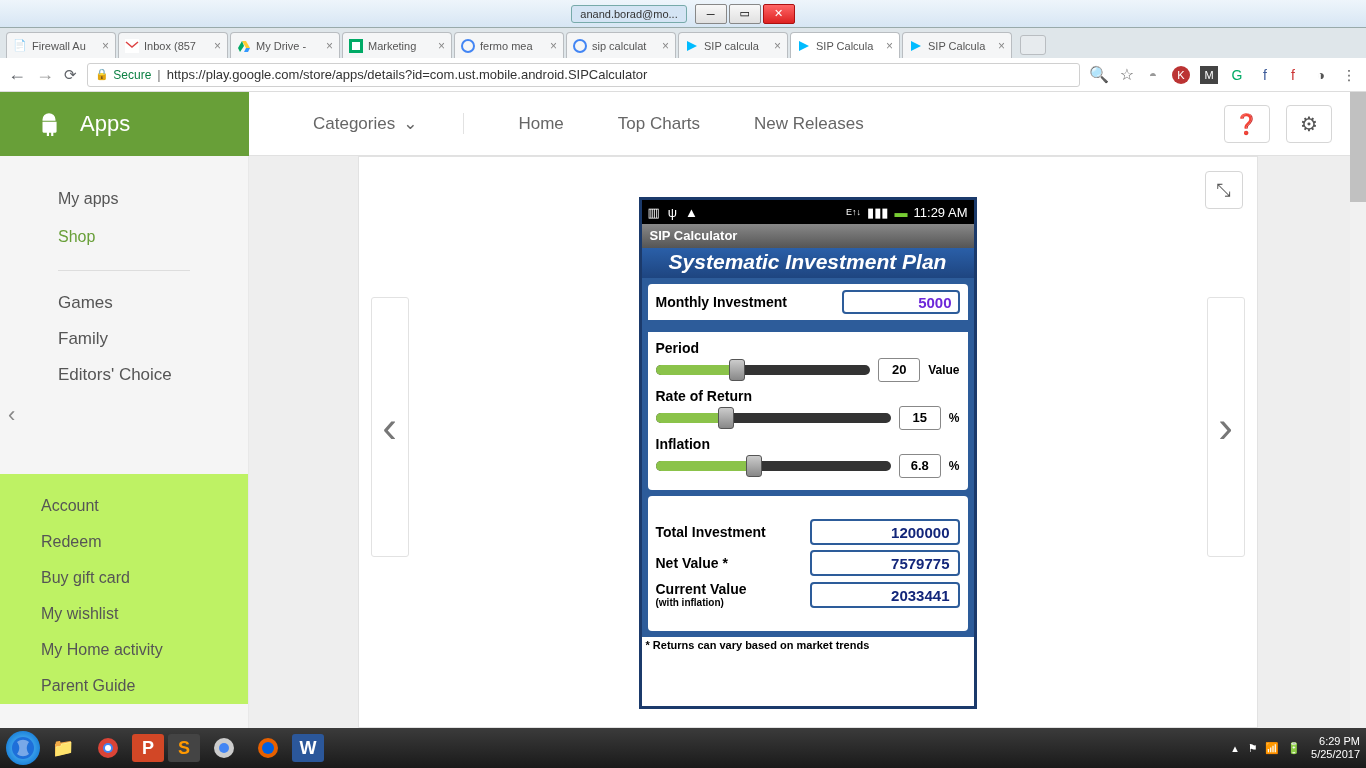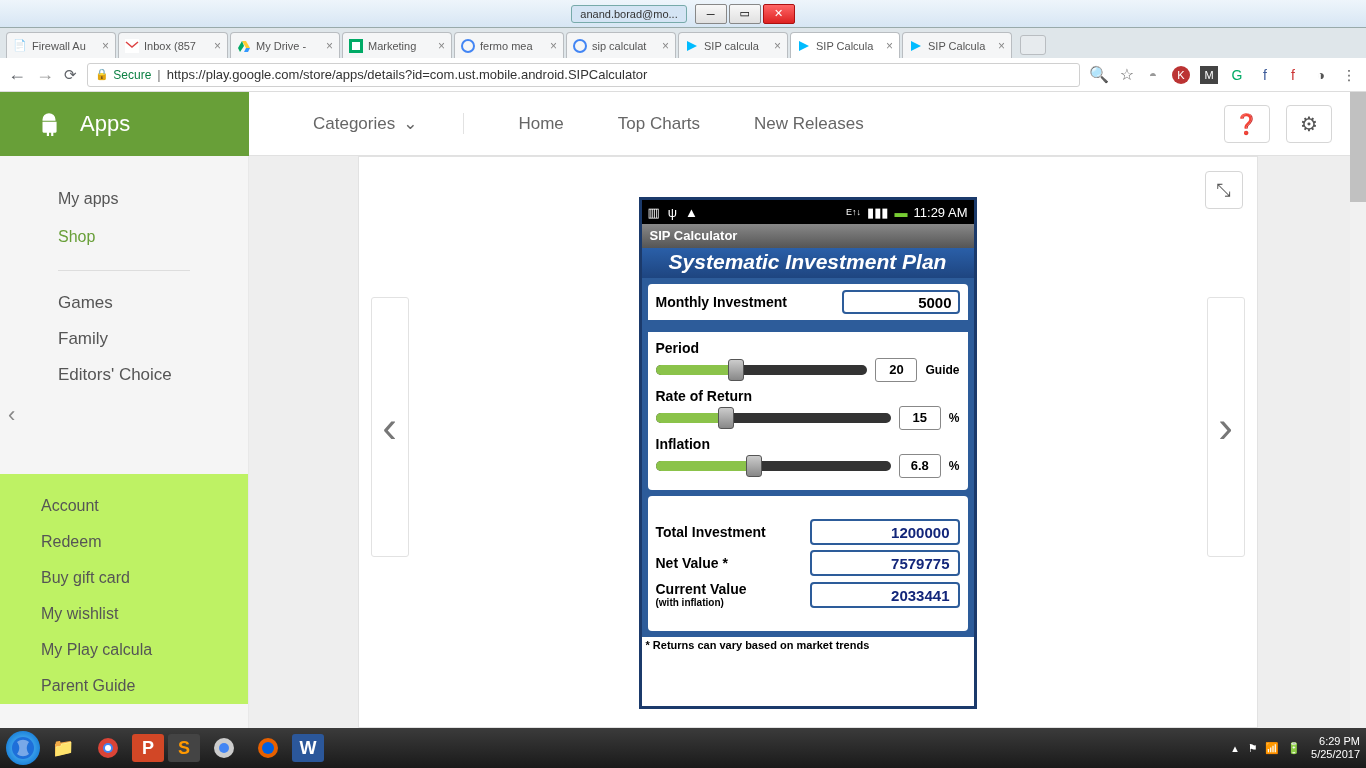--- a/index.html
+++ b/index.html
@@ -69,21 +69,21 @@
 .status-left{display:flex;gap:8px;}
 .status-right{display:flex;gap:6px;align-items:center;}
 .appbar{height:24px;background:linear-gradient(#888,#555);color:#fff;font-size:13px;font-weight:bold;padding:4px 8px;}
 .app-title{height:30px;background:linear-gradient(#2a5fa8,#1e4580);color:#fff;font-size:21px;font-weight:bold;font-style:italic;text-align:center;padding-top:2px;}
 
 .panel{background:#2d5c9a;padding:6px;}
 .fieldrow{background:#fff;border-radius:2px;padding:6px 8px;margin-bottom:12px;}
 .fieldrow.topradius{border-radius:4px 4px 0 0;}
 .fieldhead{display:flex;align-items:center;justify-content:space-between;}
 .fieldlabel{font-size:14px;font-weight:bold;color:#000;}
-.numbox{width:118px;height:24px;border:2px solid #2d5c9a;border-radius:4px;text-align:right;padding:2px 6px;font-size:15px;font-weight:bold;color:#000000;}
+.numbox{width:118px;height:24px;border:2px solid #2d5c9a;border-radius:4px;text-align:right;padding:2px 6px;font-size:15px;font-weight:bold;color:#6d28d9;}
 
 .sliderblock{background:#fff;padding:6px 8px;border-radius:0 0 4px 4px;}
 .slabel{text-align:left;font-weight:bold;font-size:14px;margin:2px 0;}
 .srow{display:flex;align-items:center;gap:8px;margin-bottom:6px;}
 .slider{flex:1;height:10px;position:relative;background:#333;border-radius:5px;}
 .slider-fill{position:absolute;left:0;top:0;height:10px;background:#8bc34a;border-radius:5px;}
 .slider-thumb{position:absolute;top:-6px;width:16px;height:22px;background:linear-gradient(#ccc,#888);border:1px solid #555;border-radius:3px;}
 .sbox{width:42px;height:24px;border:1px solid #888;border-radius:3px;text-align:center;font-size:13px;font-weight:bold;padding-top:3px;}
 .sunit{font-size:12px;font-weight:bold;}
 
@@ -272,21 +272,21 @@
       <div class="side-sub">Games</div>
       <div class="side-sub">Family</div>
       <div class="side-sub">Editors' Choice</div>
     </div>
     <div class="side-spacer"></div>
     <div class="side-bottom">
       <div class="side-sub">Account</div>
       <div class="side-sub">Redeem</div>
       <div class="side-sub">Buy gift card</div>
       <div class="side-sub">My wishlist</div>
-      <div class="side-sub">My Play calcula</div>
+      <div class="side-sub">My Home activity</div>
       <div class="side-sub">Parent Guide</div>
     </div>
   </div>
 
   <div class="content">
     <div class="card">
       <div class="collapse-btn">
           <span>⤡</span>
         </div>
       <div class="slide-nav left">
@@ -322,21 +322,21 @@
           </div>
 
           <div class="sliderblock">
             <div class="slabel">Period</div>
             <div class="srow">
               <div class="slider">
                   <div class="slider-fill" style="width:38%"></div>
                   <div class="slider-thumb" style="left:calc(38% - 8px)"></div>
                 </div>
               <div class="sbox">20</div>
-              <span class="sunit">Guide</span>
+              <span class="sunit">Value</span>
             </div>
 
             <div class="slabel">Rate of Return</div>
             <div class="srow">
               <div class="slider">
                   <div class="slider-fill" style="width:30%"></div>
                   <div class="slider-thumb" style="left:calc(30% - 8px)"></div>
                 </div>
               <div class="sbox">15</div>
               <span class="sunit">%</span>

